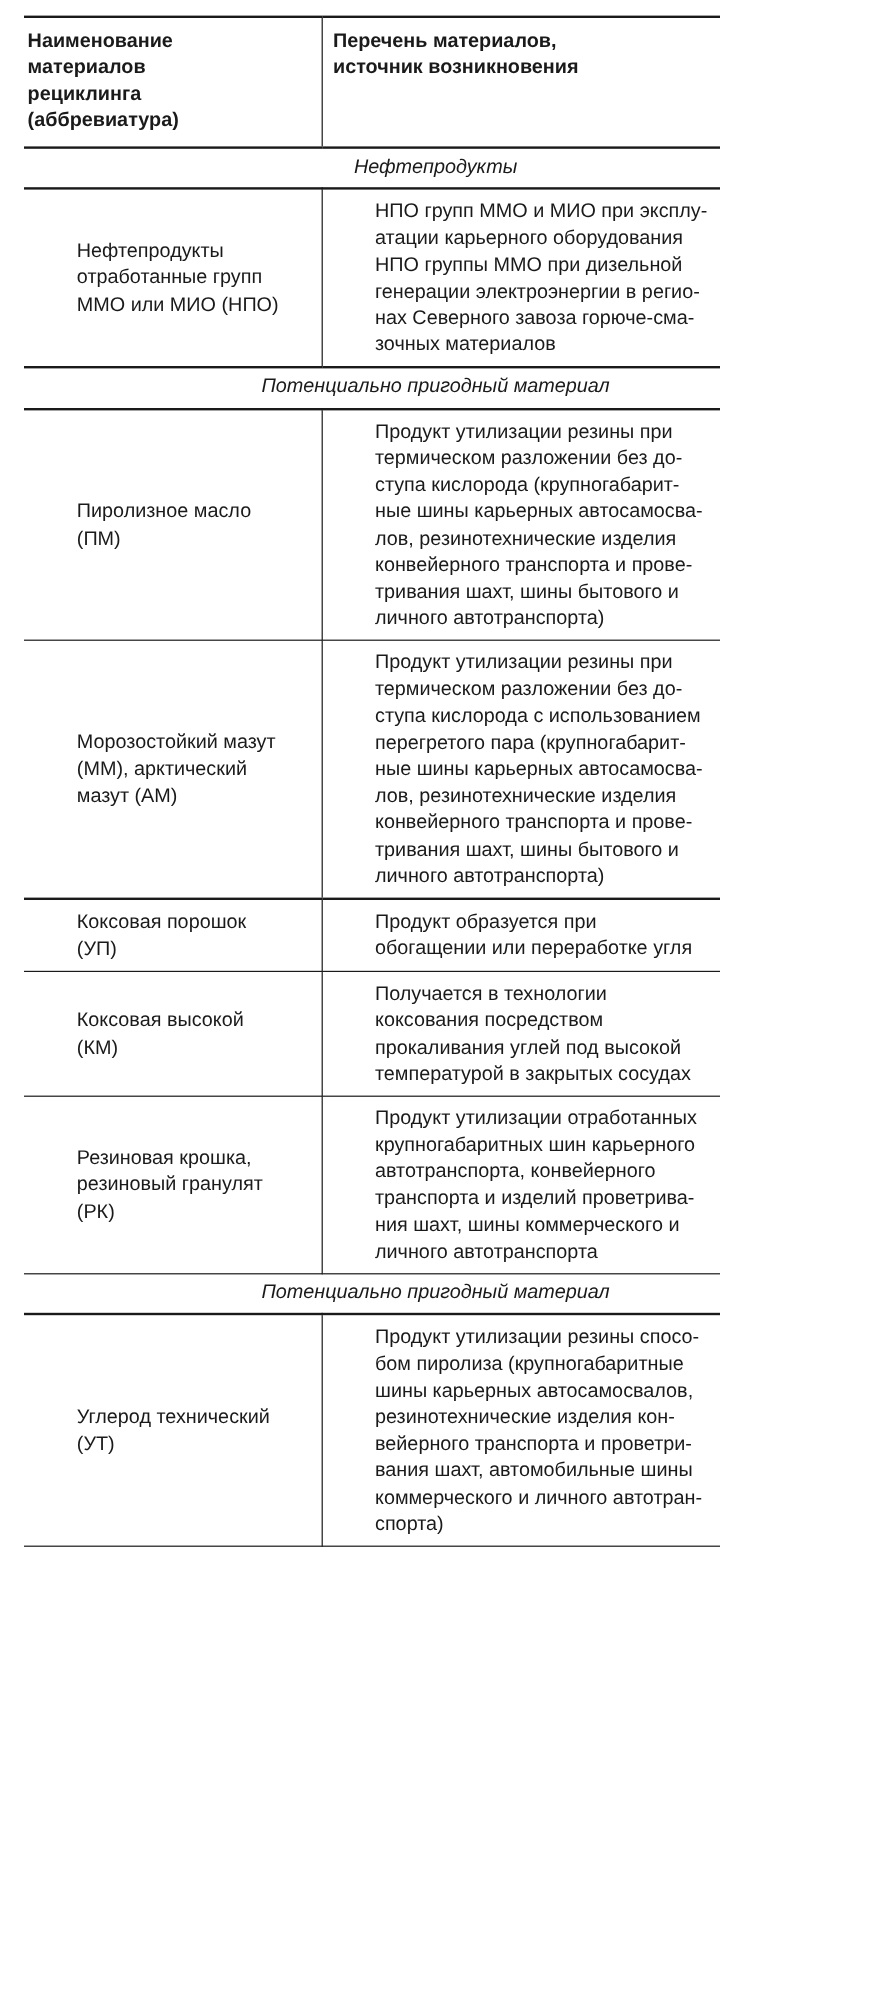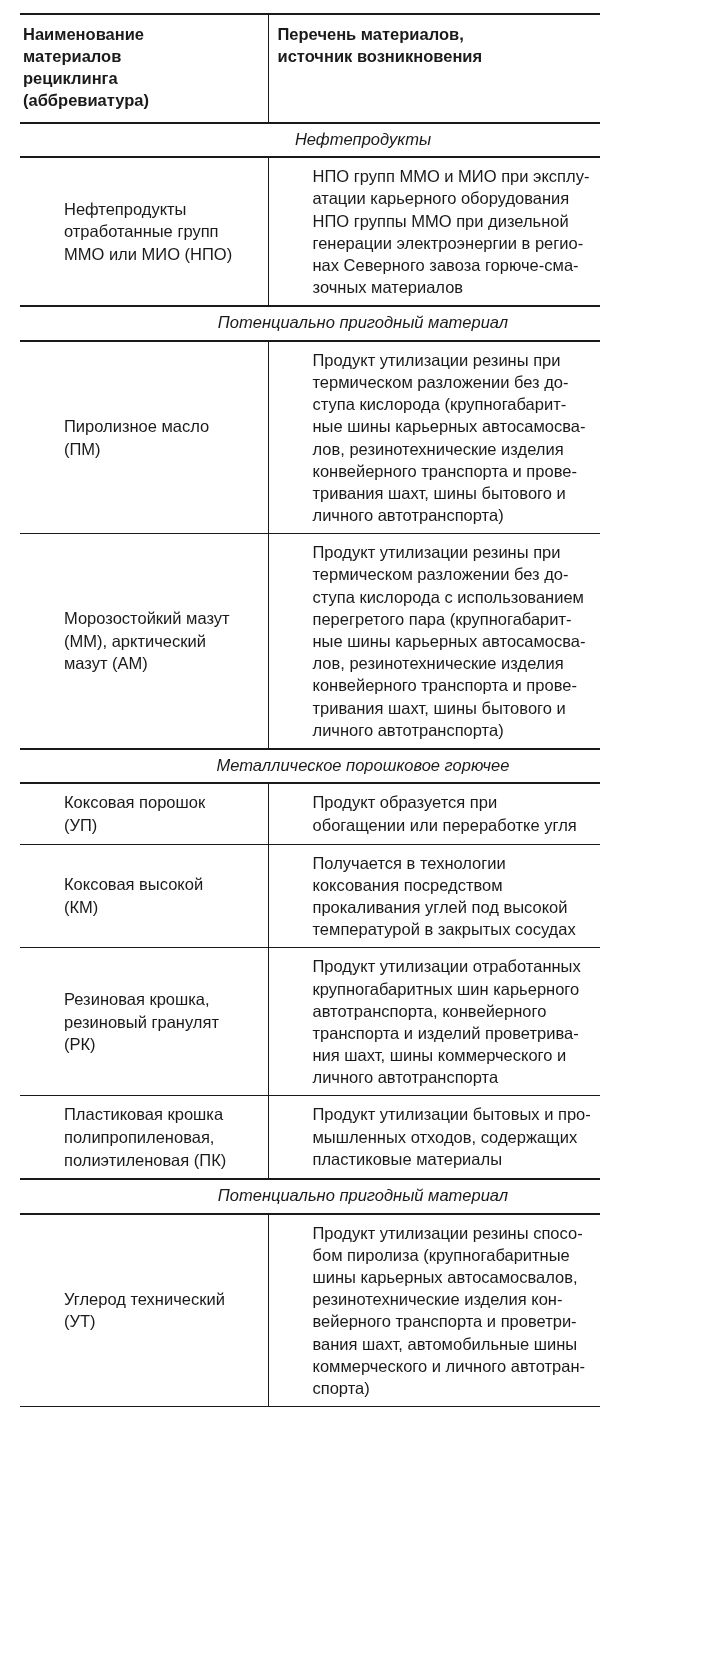--- a/index.html
+++ b/index.html
@@ -182,25 +182,20 @@
 термическом разложении без до-
 ступа кислорода с использованием
 перегретого пара (крупногабарит-
 ные шины карьерных автосамосва-
 лов, резинотехнические изделия
 конвейерного транспорта и прове-
 тривания шахт, шины бытового и
 личного автотранспорта)</span>
           </td>
         </tr>
-        <tr class="section-row">
-          <td class="section-cell" colspan="2">
-            <span class="cell-text">Металлическое порошковое горючее</span>
-          </td>
-        </tr>
         <tr class="data-row">
           <td class="cell-left">
             <span class="cell-text">Коксовая порошок
 (УП)</span>
           </td>
           <td class="cell-right">
             <span class="cell-text">Продукт образуется при
 обогащении или переработке угля</span>
           </td>
         </tr>
@@ -222,32 +217,20 @@
 резиновый гранулят
 (РК)</span>
           </td>
           <td class="cell-right">
             <span class="cell-text">Продукт утилизации отработанных
 крупногабаритных шин карьерного
 автотранспорта, конвейерного
 транспорта и изделий проветрива-
 ния шахт, шины коммерческого и
 личного автотранспорта</span>
-          </td>
-        </tr>
-        <tr class="data-row before-section">
-          <td class="cell-left">
-            <span class="cell-text">Пластиковая крошка
-полипропиленовая,
-полиэтиленовая (ПК)</span>
-          </td>
-          <td class="cell-right">
-            <span class="cell-text">Продукт утилизации бытовых и про-
-мышленных отходов, содержащих
-пластиковые материалы</span>
           </td>
         </tr>
         <tr class="section-row">
           <td class="section-cell" colspan="2">
             <span class="cell-text">Потенциально пригодный материал</span>
           </td>
         </tr>
         <tr class="data-row">
           <td class="cell-left">
             <span class="cell-text">Углерод технический

